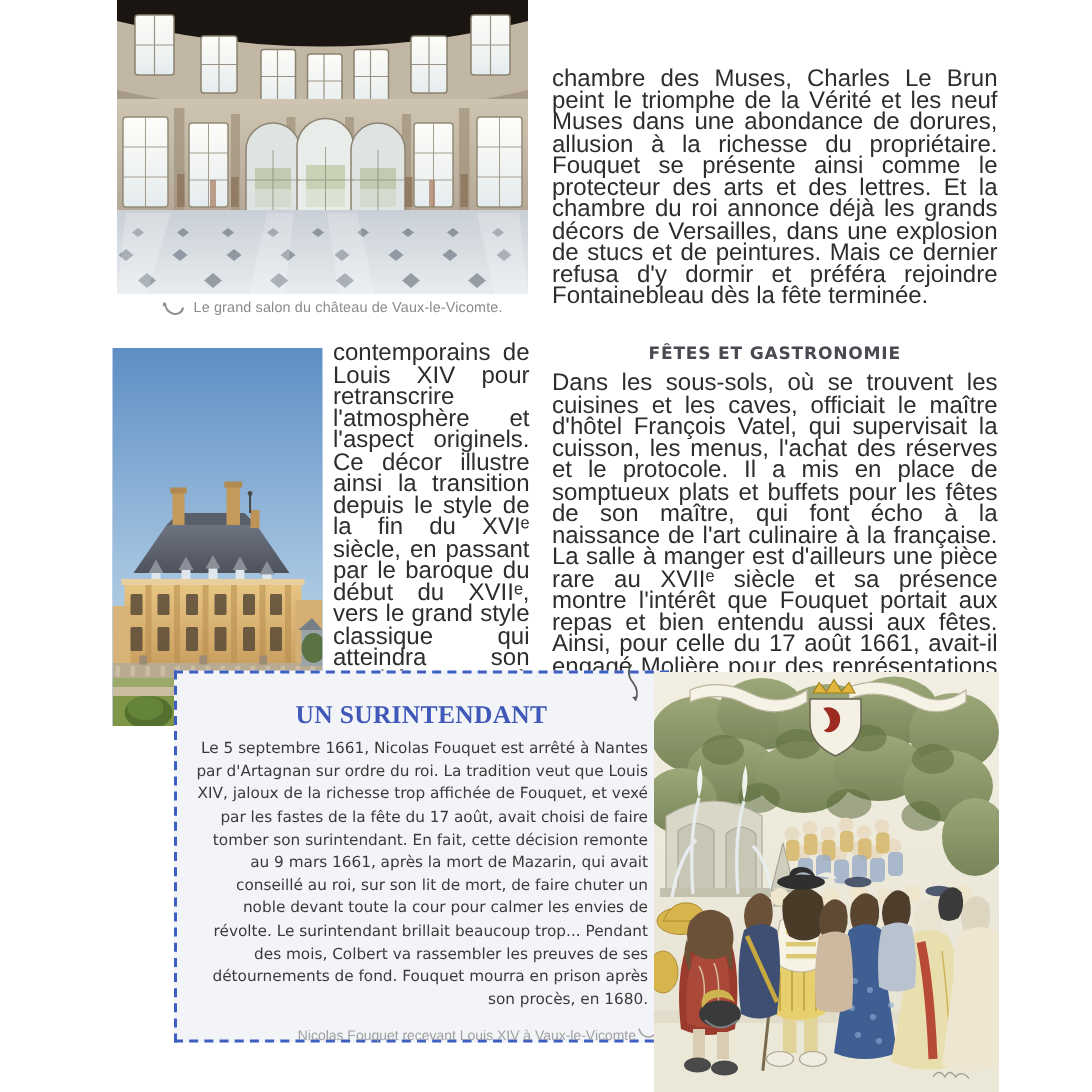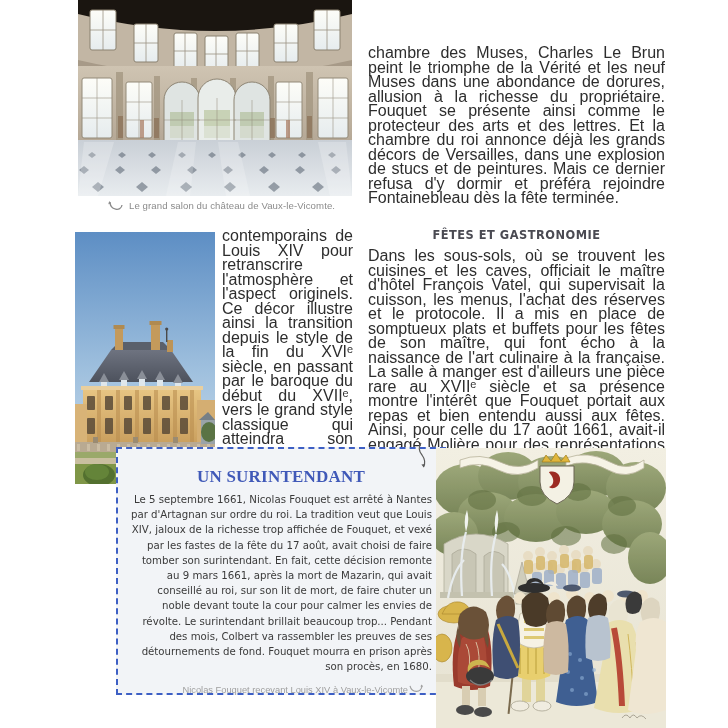--- a/index.html
+++ b/index.html
@@ -140,21 +140,21 @@
     text-align: right;
     color: #3a3a3a;
     margin: 0;
     padding: 0 6px;
   }
   .box-caption {
     font-size: 9.3px;
     line-height: 12px;
     color: #a0a0a0;
     text-align: right;
-    margin: 10px 30px 0 0;
+    margin: 10px 14px 0 0;
     position: relative;
   }
   .box-caption .arrow-glyph {
     position: absolute;
     right: -16px;
     top: -1px;
     width: 15px; height: 13px;
   }
   .pin {
     position: absolute;

